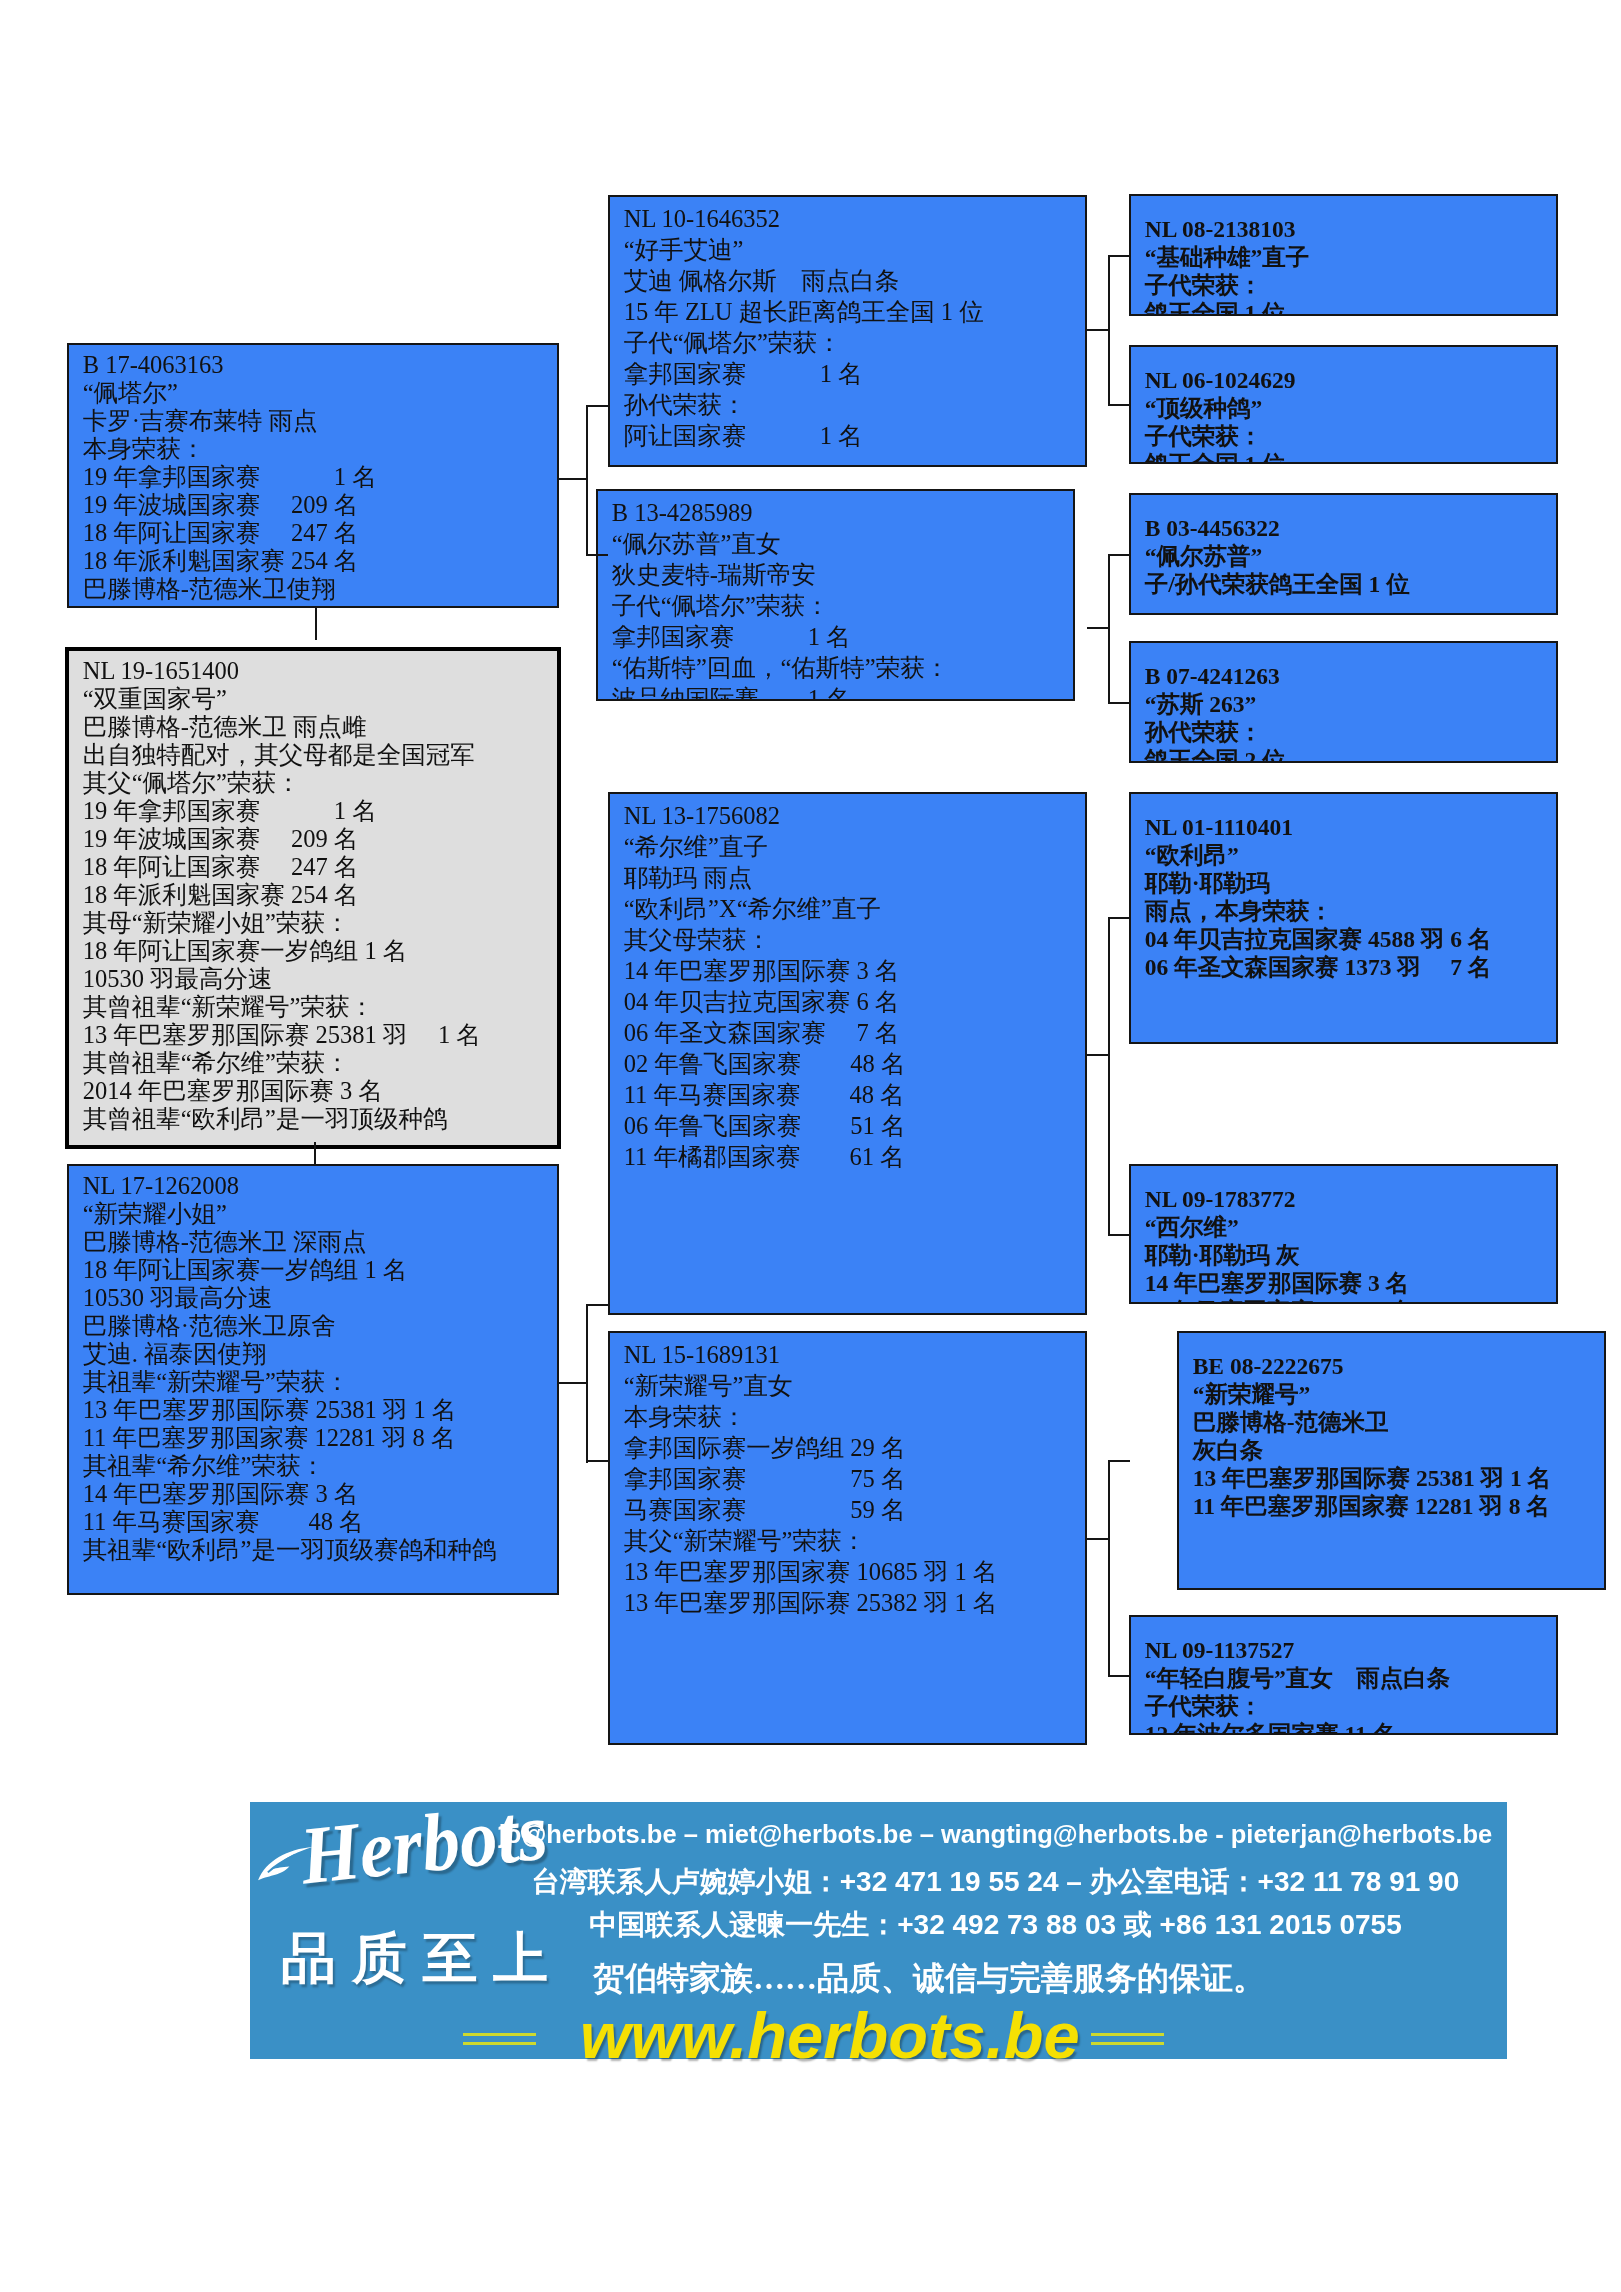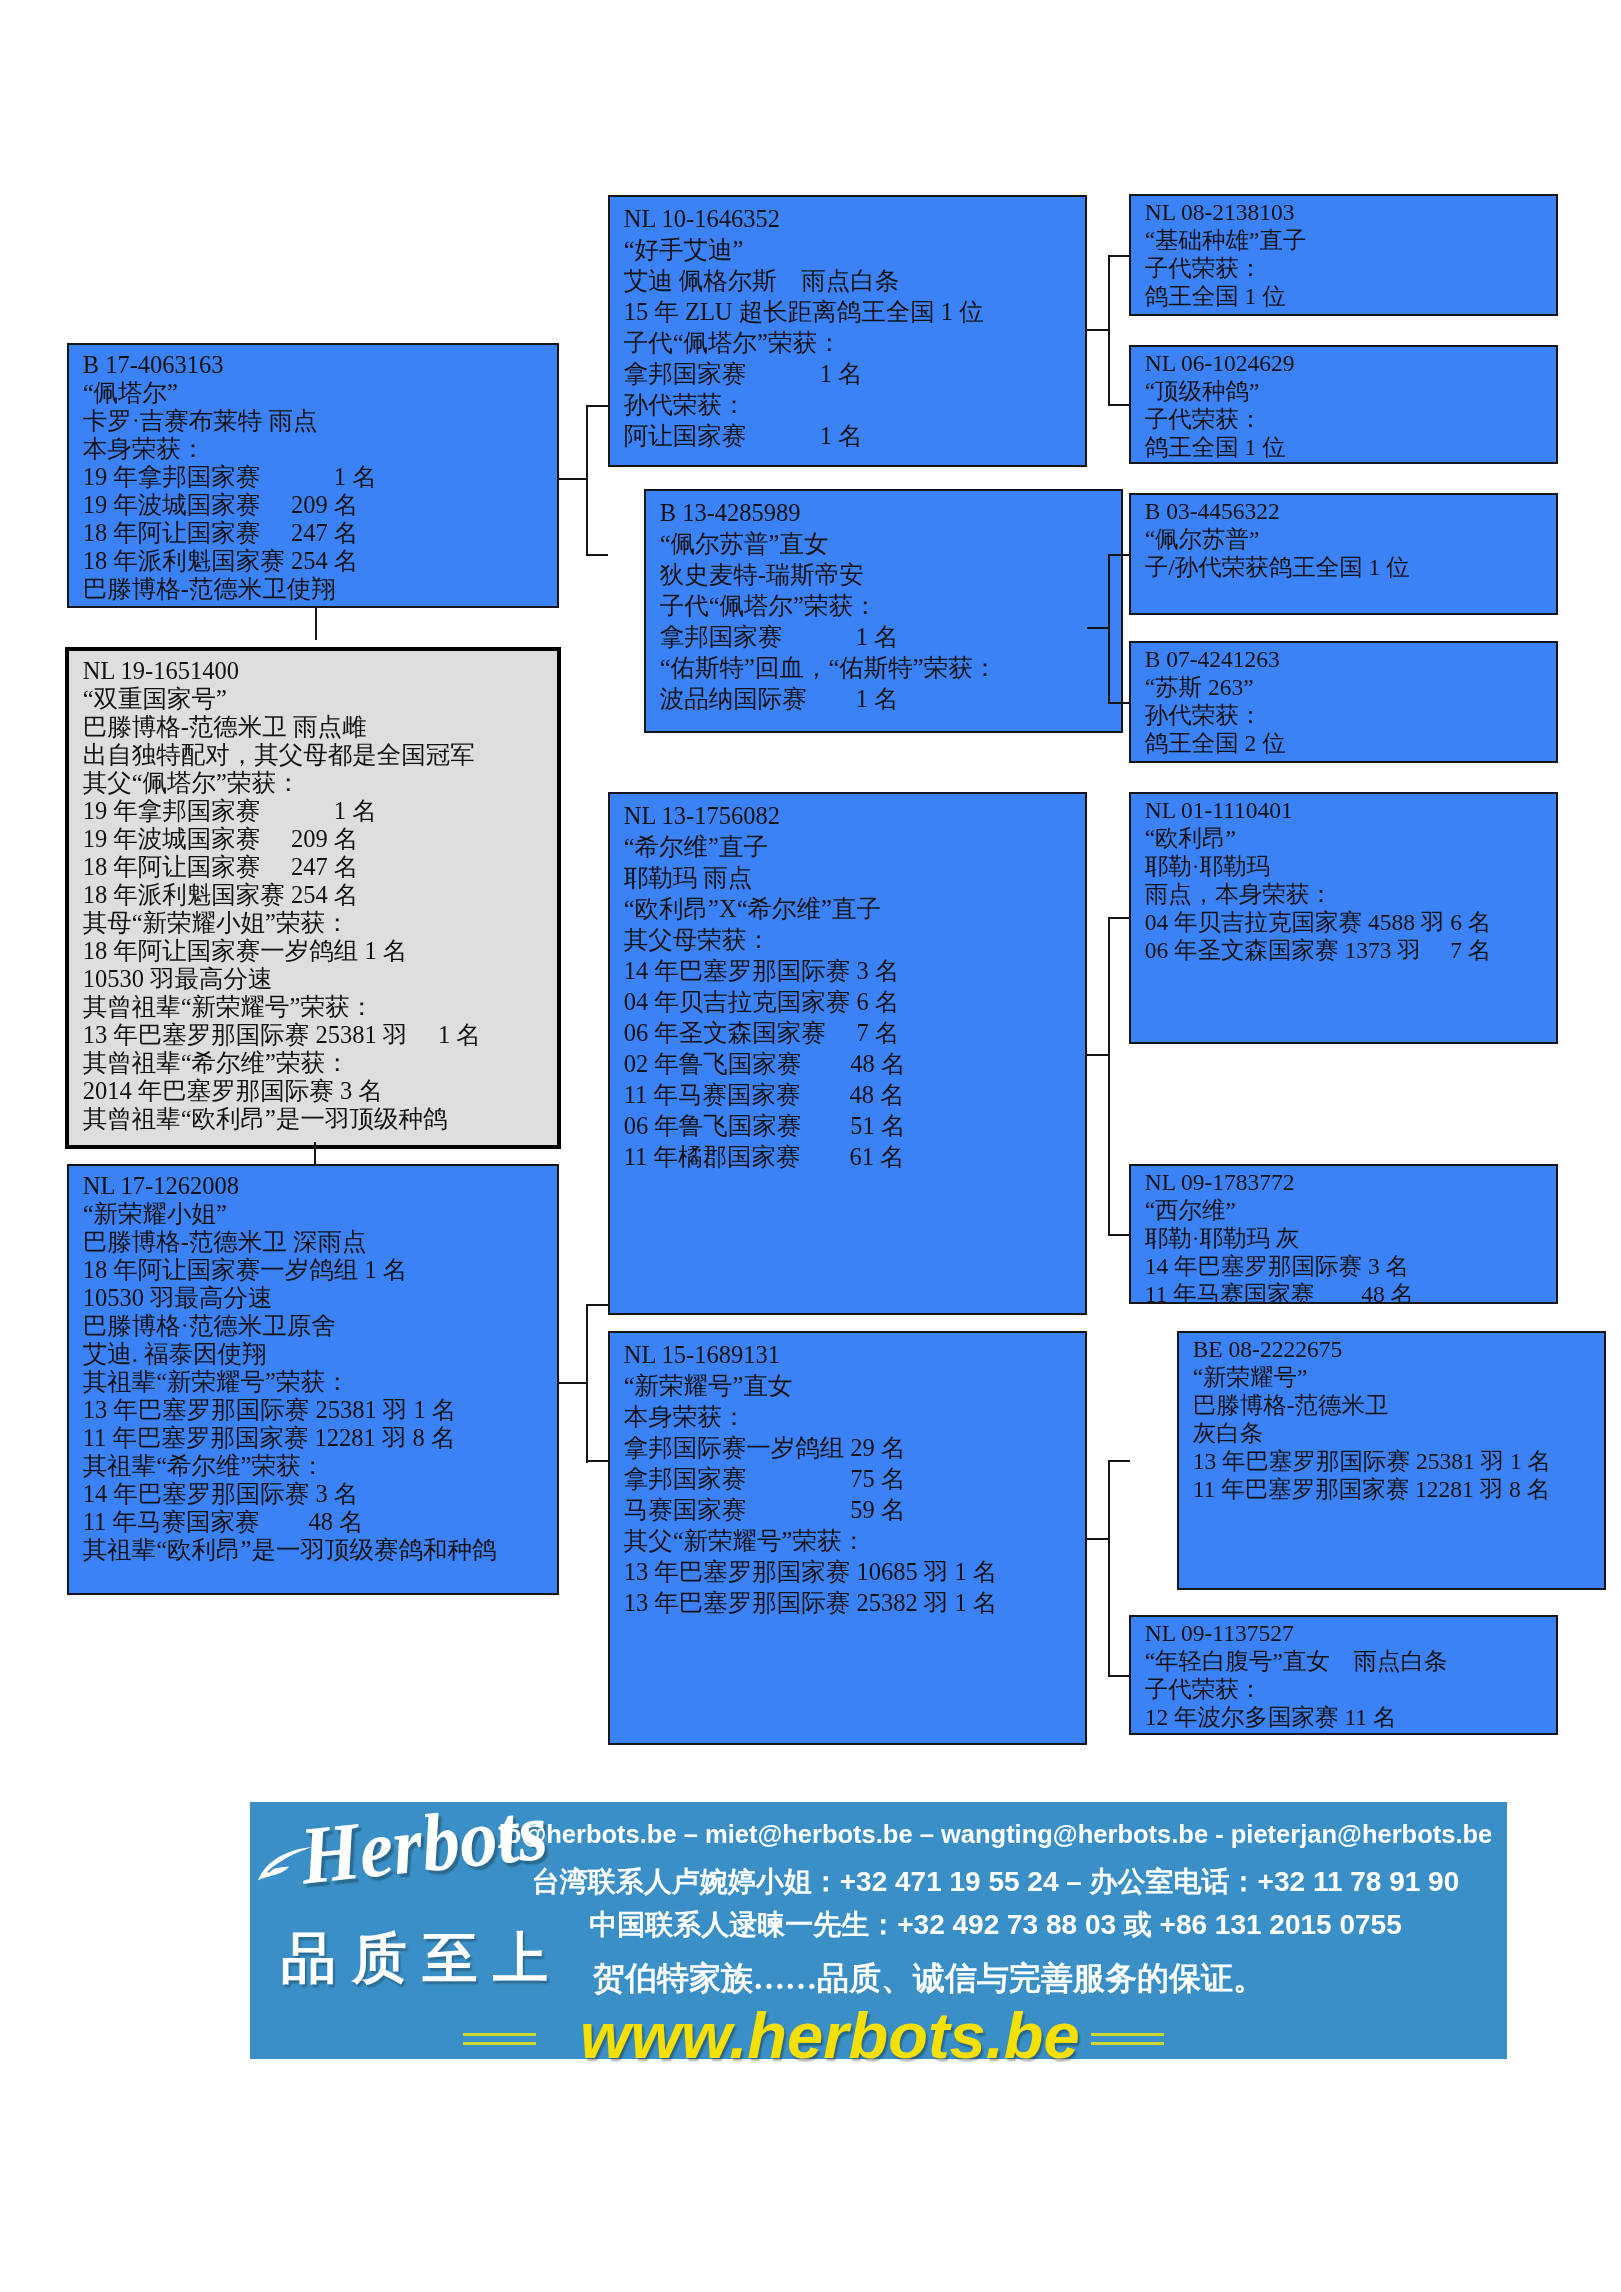--- a/index.html
+++ b/index.html
@@ -22,30 +22,30 @@
     white-space:pre-wrap;
     overflow:hidden;
   }
   .col-left .box,{}
   .box.subject{
     border:4.9px solid #000;
     background:#dedede;
     margin-top:7px;
   }
   .box.mid{line-height:31px;}
-  .box.rightcol{font-size:23.5px;line-height:28px;padding-top:2px;}
+  .box.rightcol{font-size:23.5px;line-height:28px;padding-top:19px;font-weight:bold;}
 
   
   #box-sire   {left:67px;  top:343px;  width:492px; height:265px;}
   #box-subject{left:65px;  top:640px;  width:496px; height:502px;}
   #box-dam    {left:67px;  top:1164px; width:492px; height:431px;}
 
   
   #box-sire-sire{left:608px; top:195px;  width:479px; height:272px;}
-  #box-sire-dam {left:644px; top:489px;  width:479px; height:244px;}
+  #box-sire-dam {left:596px; top:489px;  width:479px; height:212px;}
   #box-dam-sire {left:608px; top:792px;  width:479px; height:523px;}
   #box-dam-dam  {left:608px; top:1331px; width:479px; height:414px;}
 
   
   #box-sss{left:1129px; top:194px;  width:429px; height:122px;}
   #box-ssd{left:1129px; top:345px;  width:429px; height:119px;}
   #box-sds{left:1129px; top:493px;  width:429px; height:122px;}
   #box-sdd{left:1129px; top:641px;  width:429px; height:122px;}
   #box-dss{left:1129px; top:792px;  width:429px; height:252px;}
   #box-dsd{left:1129px; top:1164px; width:429px; height:140px;}

